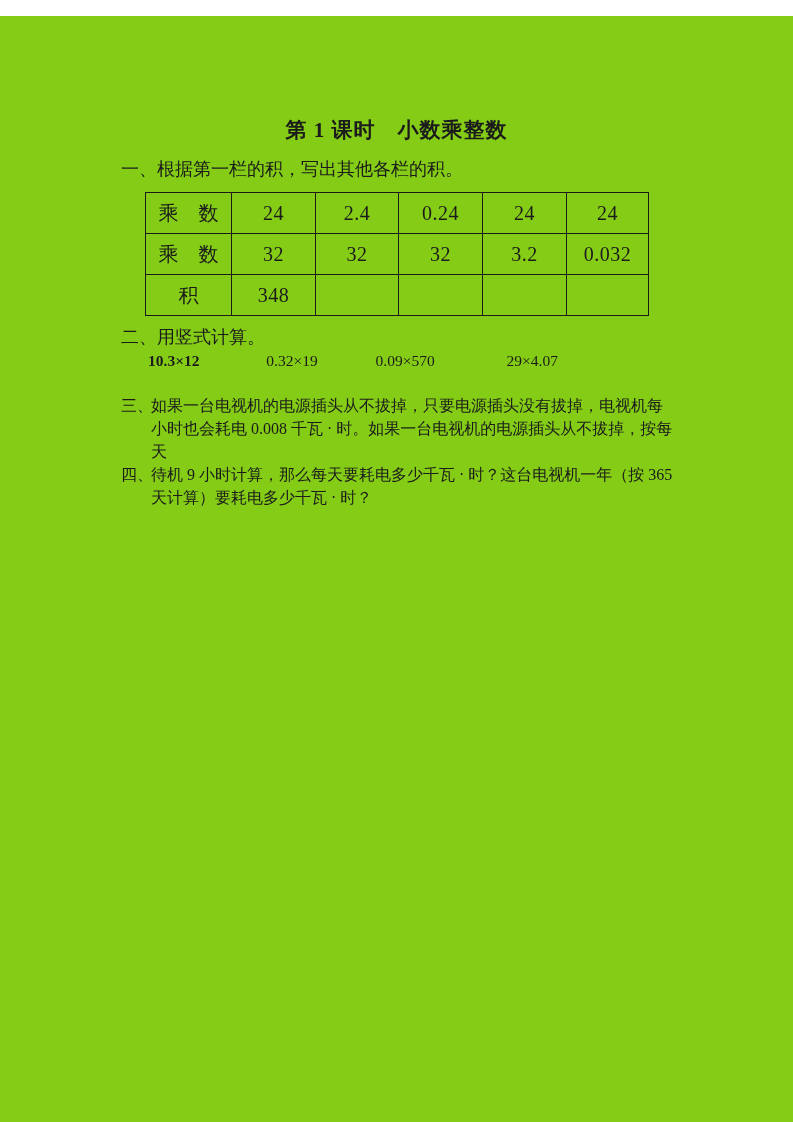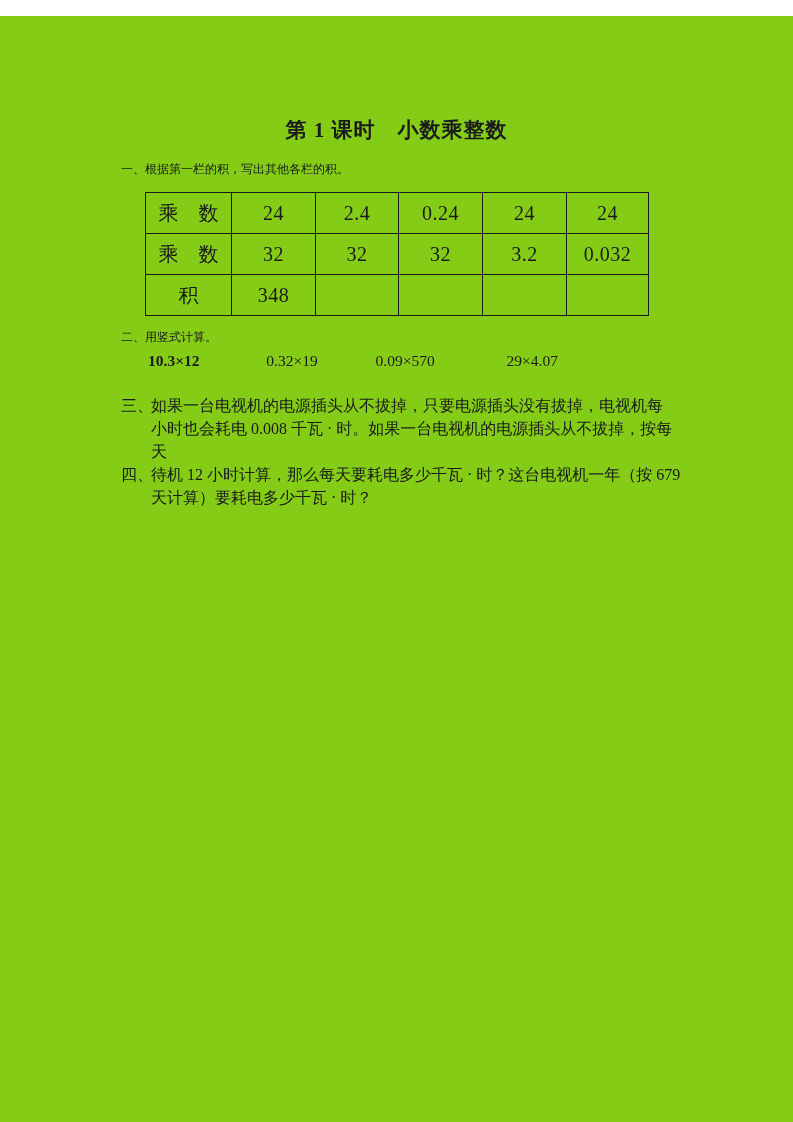--- a/index.html
+++ b/index.html
@@ -23,21 +23,21 @@
     margin: 0;
     text-align: center;
     font-size: 21px;
     line-height: 26px;
     font-weight: 700;
     letter-spacing: 1px;
   }
   .prompt-line {
     margin: 0;
     margin-left: 121px;
-    font-size: 12px;
+    font-size: 18px;
     line-height: 19px;
   }
   .q1-prompt { margin-top: 17px; }
   .q2-prompt { margin-top: 12px; }
 
   table.products-table {
     margin: 13px 0 0 145px;
     border-collapse: collapse;
     table-layout: fixed;
     width: 503px;
@@ -139,18 +139,18 @@
     <div class="item-lines">
       <div>如果一台电视机的电源插头从不拔掉，只要电源插头没有拔掉，电视机每</div>
       <div>小时也会耗电 0.008 千瓦 · 时。如果一台电视机的电源插头从不拔掉，按每</div>
       <div>天</div>
     </div>
   </div>
 
   <div class="word-item q4">
     <span class="item-no">四、</span>
     <div class="item-lines">
-      <div>待机 12 小时计算，那么每天要耗电多少千瓦 · 时？这台电视机一年（按 679</div>
+      <div>待机 9 小时计算，那么每天要耗电多少千瓦 · 时？这台电视机一年（按 365</div>
       <div>天计算）要耗电多少千瓦 · 时？</div>
     </div>
   </div>
 
 </div>
 
 </body></html>

